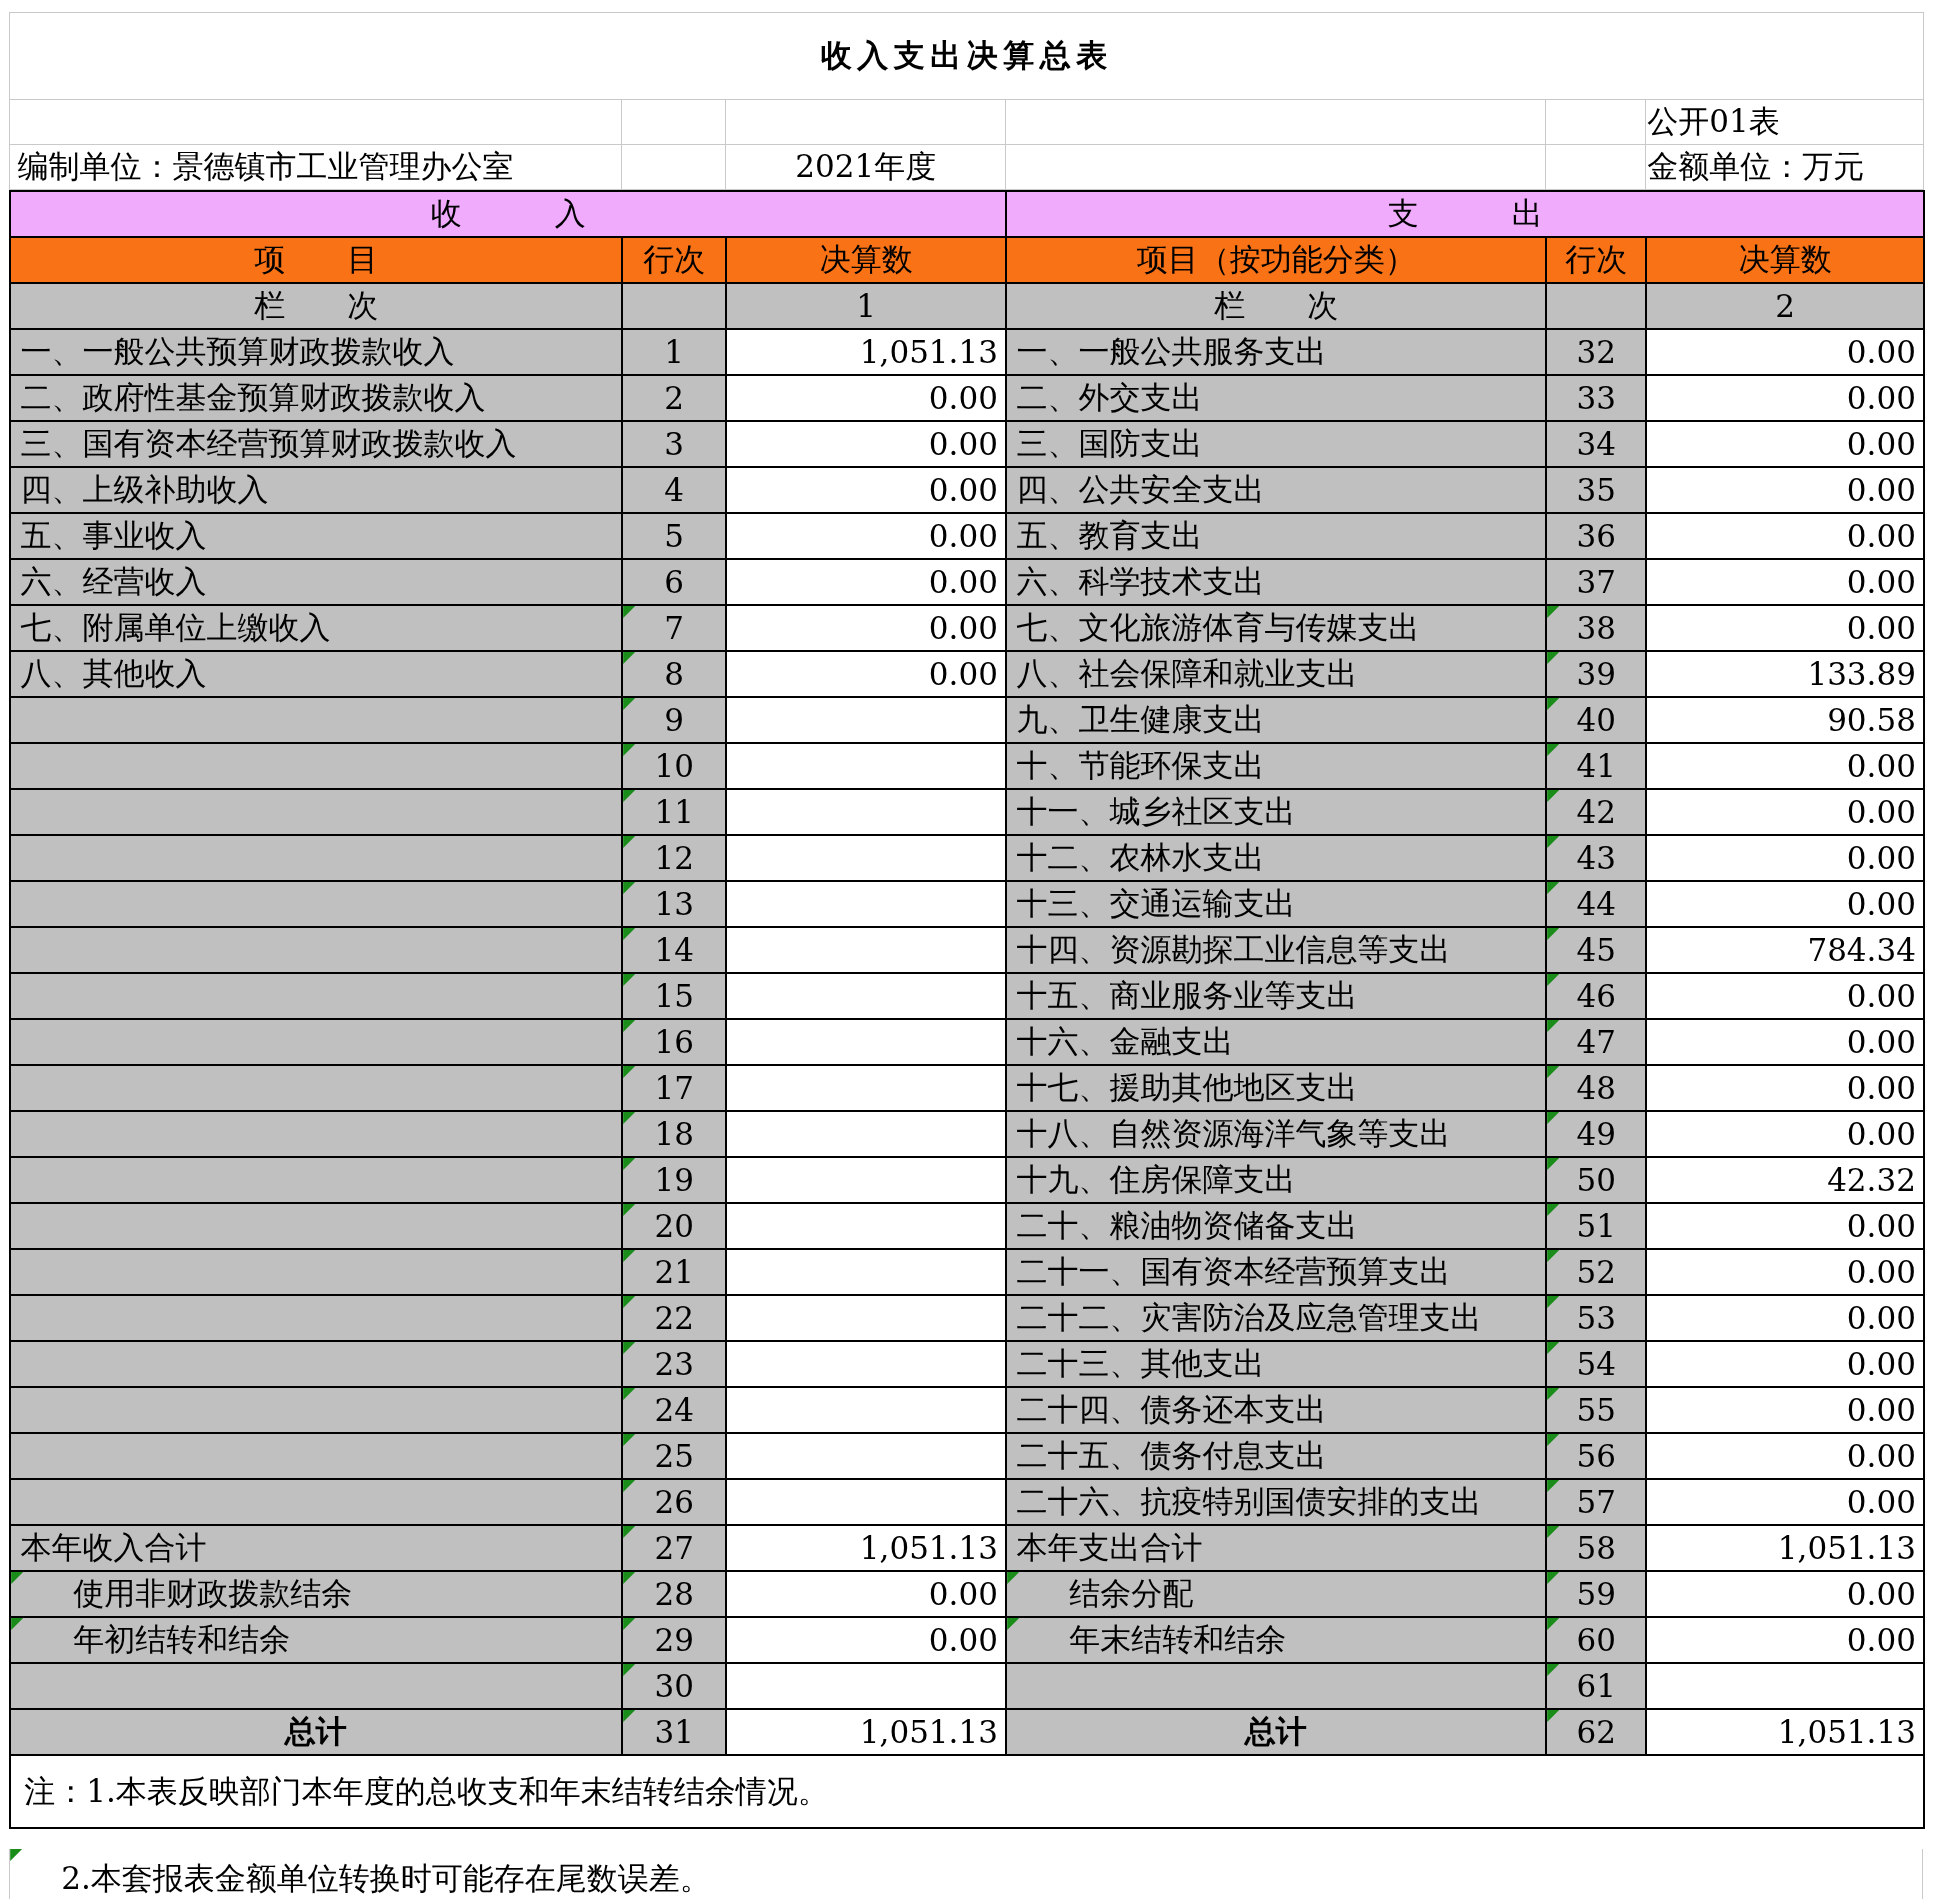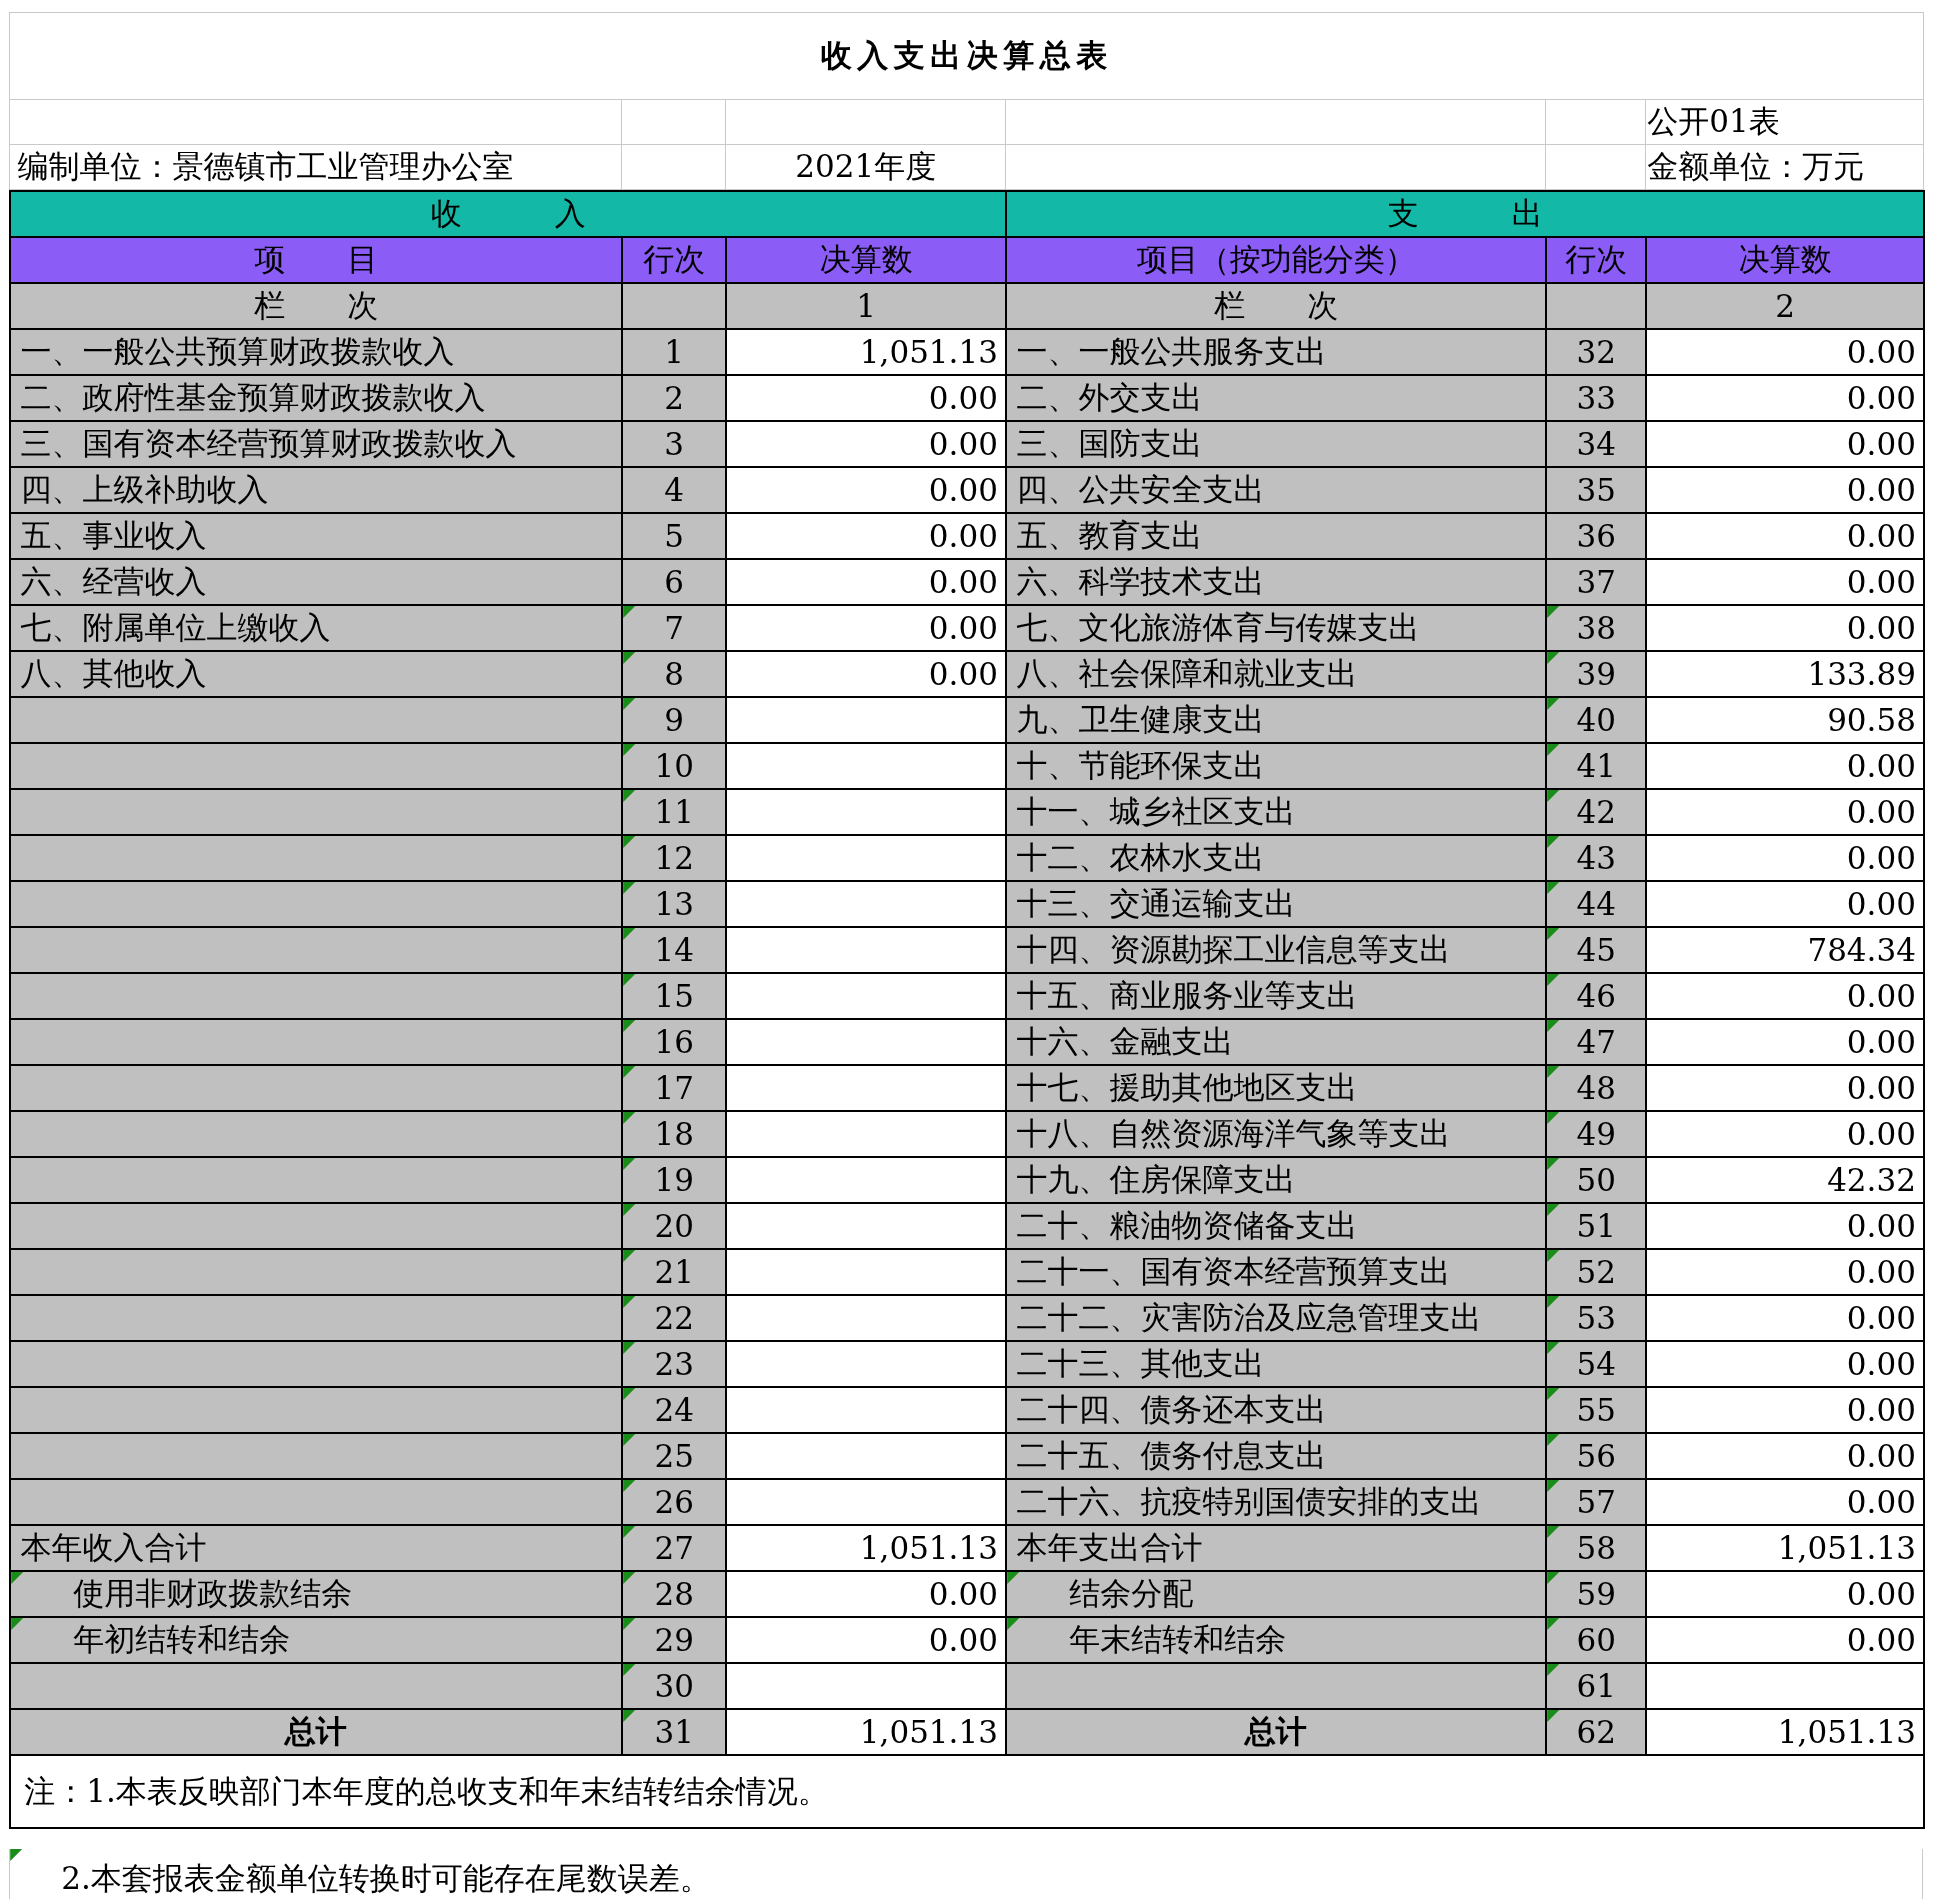--- a/index.html
+++ b/index.html
@@ -23,22 +23,22 @@
   }
   .metaB td{height:38px;}
   .metaC td{height:37px;}
   .right-al{text-align:left;padding-right:11px;}
   .left-al{text-align:left;padding-left:7.3px;}
   .center-al{text-align:center;}
 
   
   .grid{margin-left:9.2px;width:1914px;}
   .grid td{border:2.8px solid #000;font-size:31px;position:relative;}
-  .banner-row td{height:40px;background:#14b8a6;text-align:center;}
-  .header-row td{height:42px;background:#8b5cf6;text-align:center;}
+  .banner-row td{height:40px;background:#f0abfc;text-align:center;}
+  .header-row td{height:42px;background:#f97316;text-align:center;}
   .lanci-row td{height:42px;background:#c0c0c0;text-align:center;}
   .grid td.item{background:#c0c0c0;text-align:left;padding-left:9.2px;}
   .grid td.item.ind{padding-left:62px;}
   .grid td.item.ctr{text-align:center;padding-left:0;font-weight:bold;}
   .grid td.rowno{background:#c0c0c0;text-align:center;}
   .grid td.amt{background:#ffffff;text-align:right;padding-right:7.3px;}
   .note-row td{height:73px;background:#fff;text-align:left;padding-left:13px;}
 
   
   .tri{

